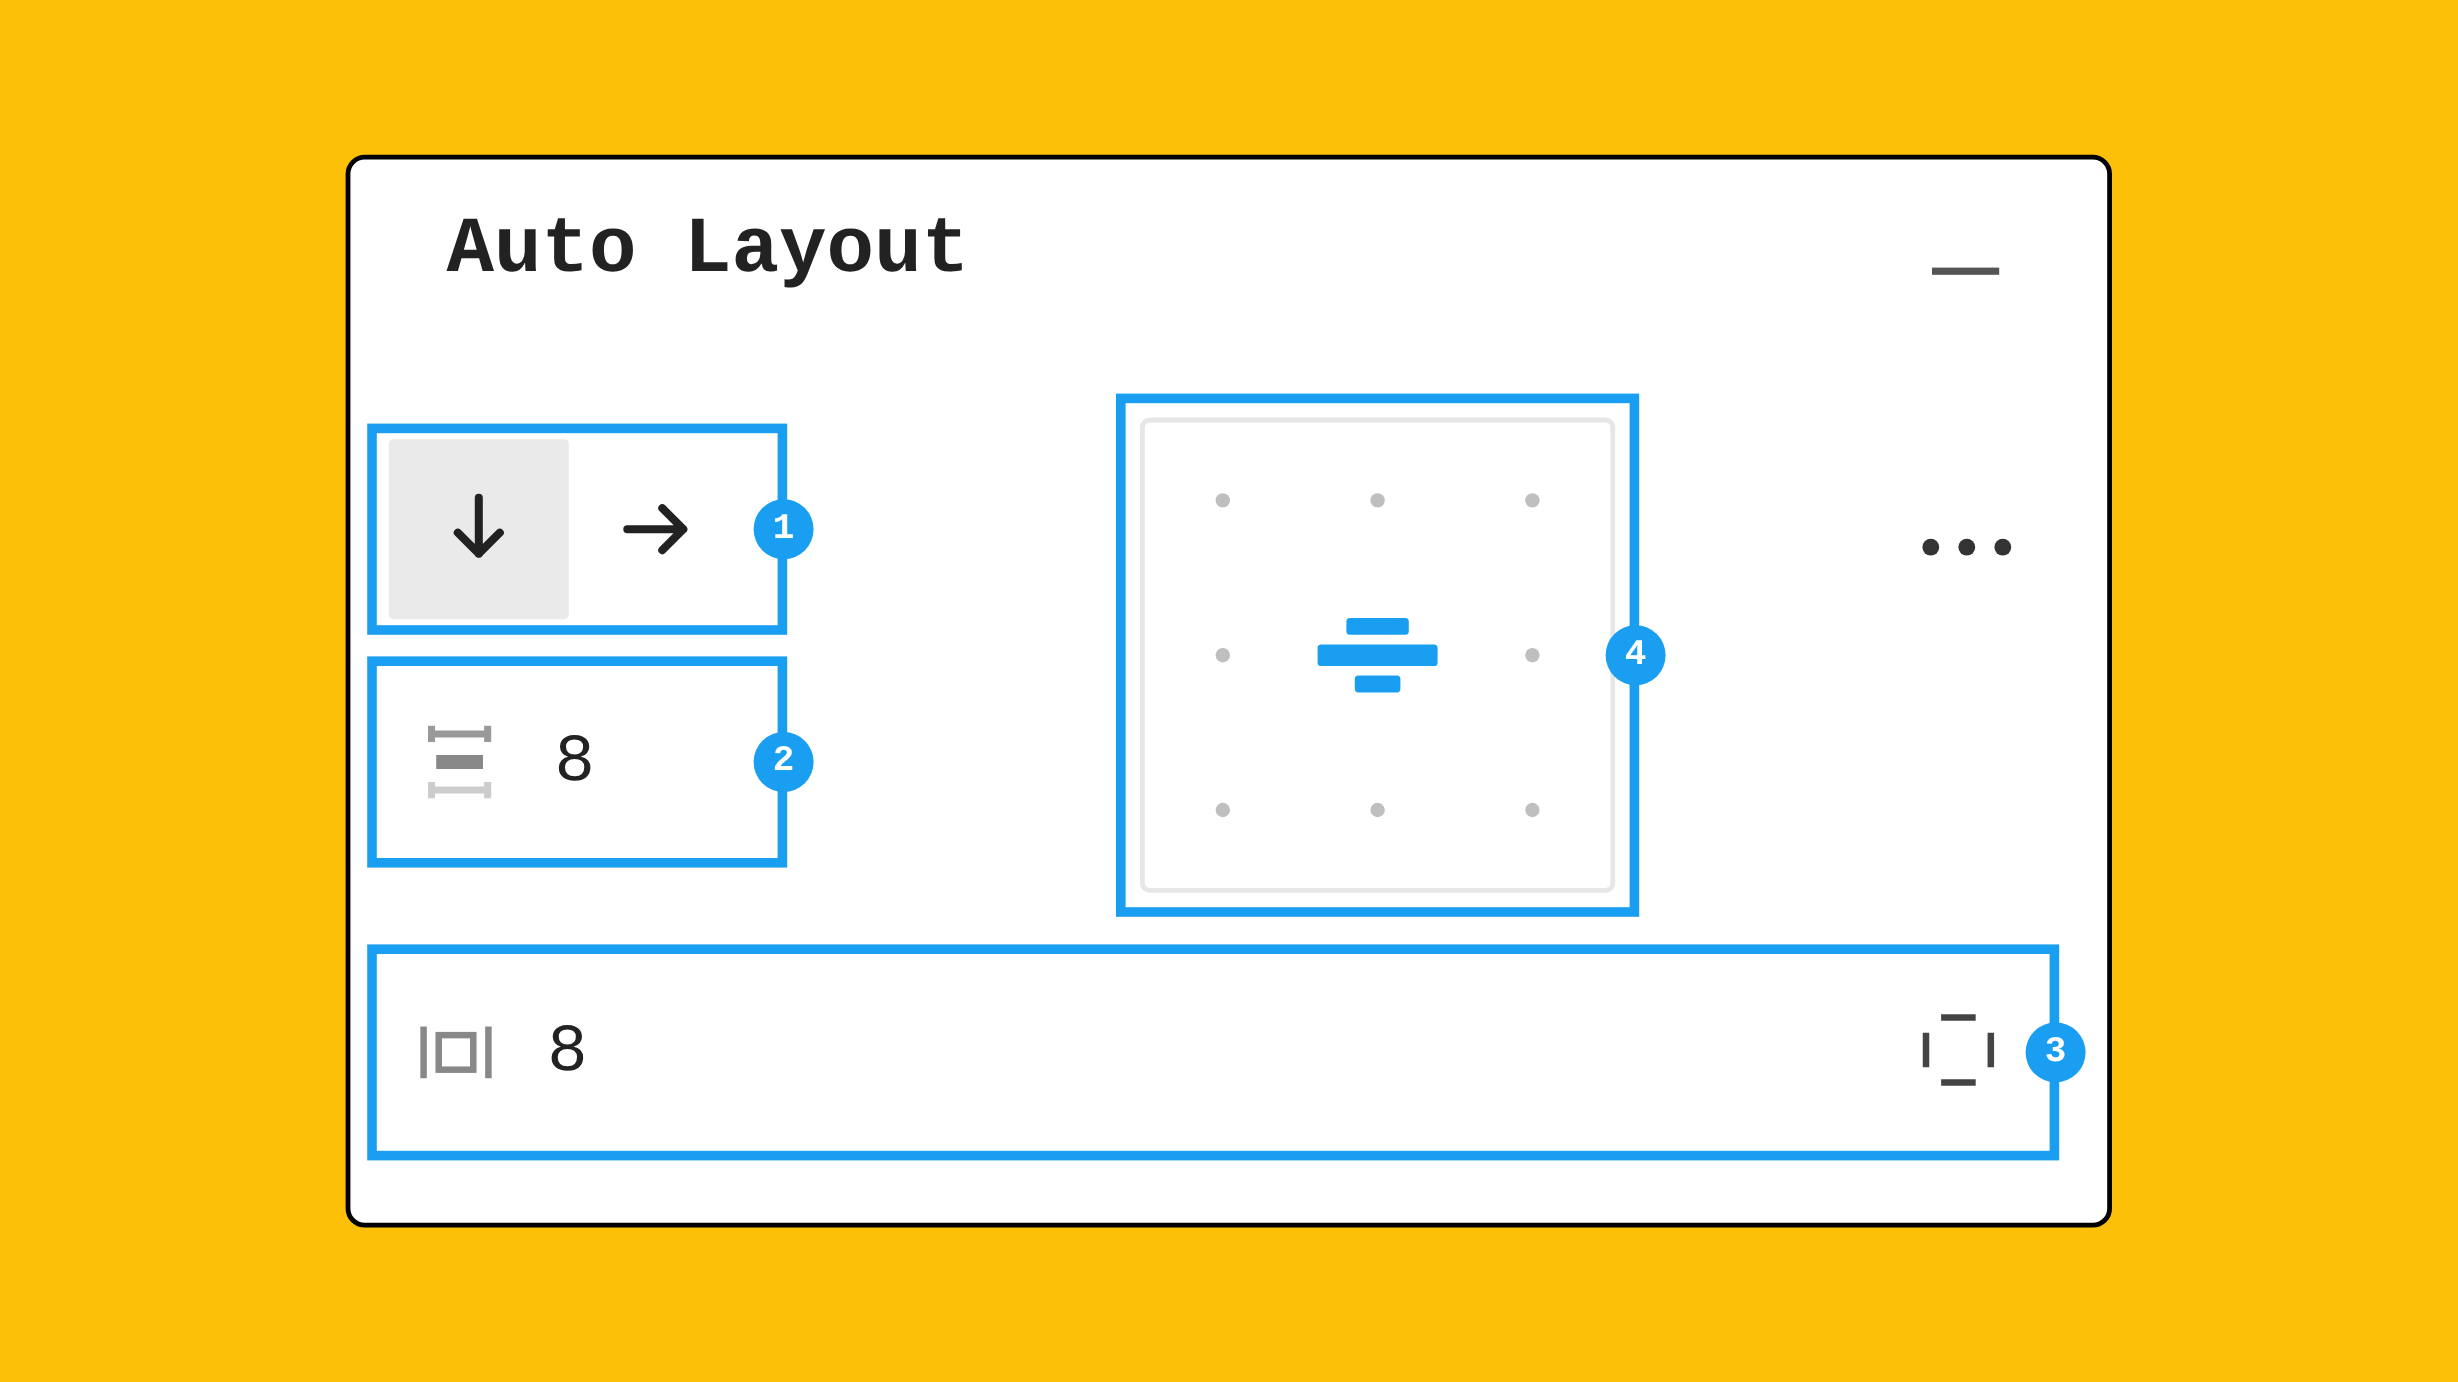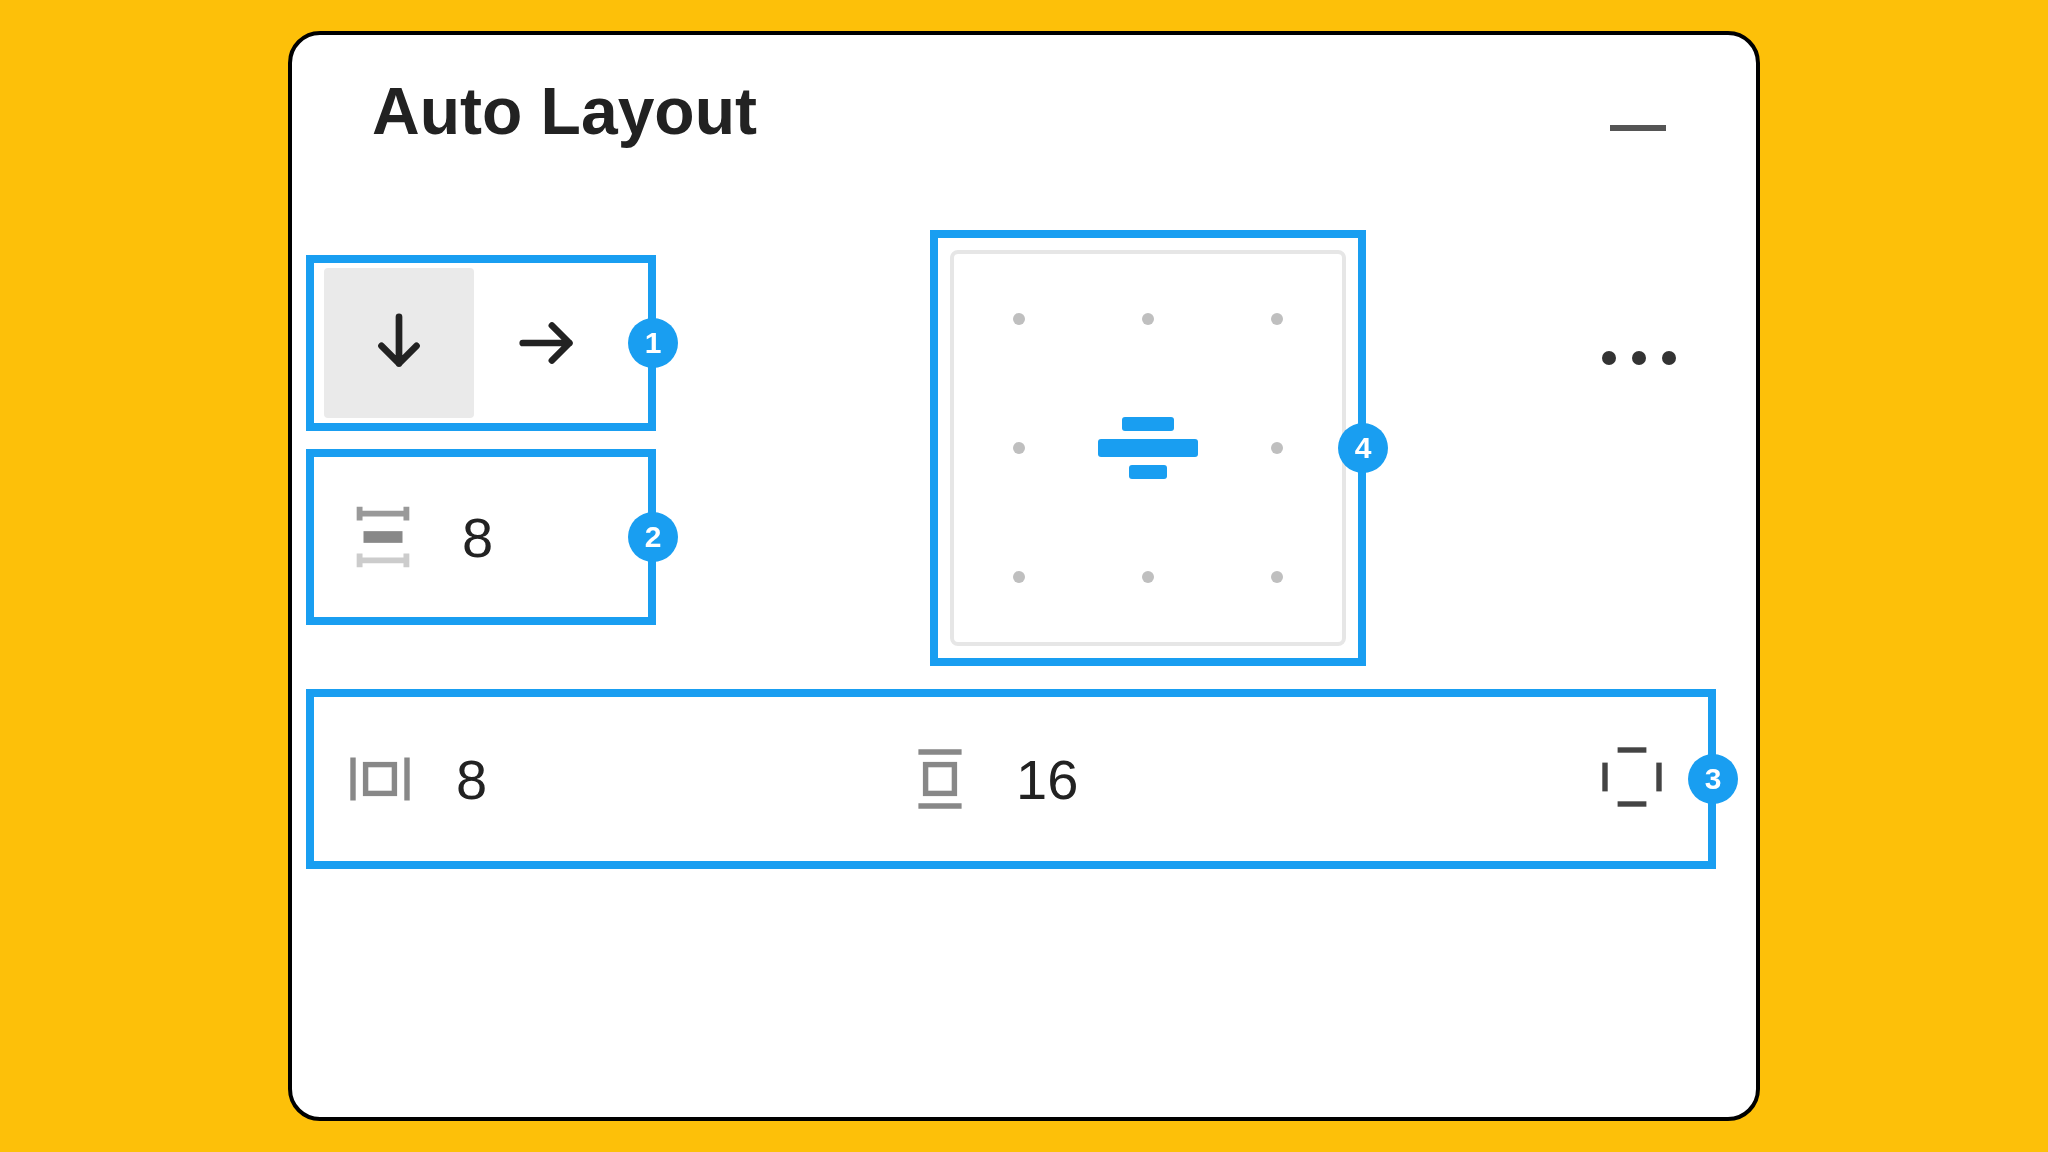--- a/index.html
+++ b/index.html
@@ -8,24 +8,25 @@
     height: 1152px;
     background: #fdc009;
     display: flex;
     align-items: center;
     justify-content: center;
     font-family: -apple-system, "Helvetica Neue", Arial, sans-serif;
   }
   .panel {
     position: relative;
     width: 1472px;
-    height: 1090px;
+    height: 894px;
     background: #fff;
     border: 4px solid #000;
-    border-radius: 32px;
+    border-radius: 16px;
+    font-family: Liberation Mono, monospace;
   }
   .title {
     position: absolute;
     left: 80px;
     top: 38px;
     font-size: 66px;
     font-weight: 700;
     color: #222;
   }
   .minus-icon {
@@ -227,27 +228,20 @@
 
   <div class="highlight pad-row">
     <div class="pad-inner">
       <div class="pad-field h">
         <svg width="72" height="72" viewBox="0 0 40 40">
           <path d="M5 8 v24 M35 8 v24" stroke="#888" stroke-width="3"></path>
           <rect x="12" y="12" width="16" height="16" stroke="#888" stroke-width="3" fill="none"></rect>
         </svg>
         <div class="pad-value">8</div>
       </div>
-      <div class="pad-field v">
-        <svg width="72" height="72" viewBox="0 0 40 40">
-          <path d="M8 5 h24 M8 35 h24" stroke="#888" stroke-width="3"></path>
-          <rect x="12" y="12" width="16" height="16" stroke="#888" stroke-width="3" fill="none"></rect>
-        </svg>
-        <div class="pad-value">16</div>
-      </div>
       <div style="margin-left:auto;margin-right:40px">
         <svg width="72" height="72" viewBox="0 0 40 40">
           <path d="M12 5 h16" stroke="#444" stroke-width="3"></path>
           <path d="M12 35 h16" stroke="#444" stroke-width="3"></path>
           <path d="M5 12 v16" stroke="#444" stroke-width="3"></path>
           <path d="M35 12 v16" stroke="#444" stroke-width="3"></path>
         </svg>
       </div>
     </div>
     <div class="badge" style="right:-30px;top:50%;transform:translateY(-50%)">3</div>

